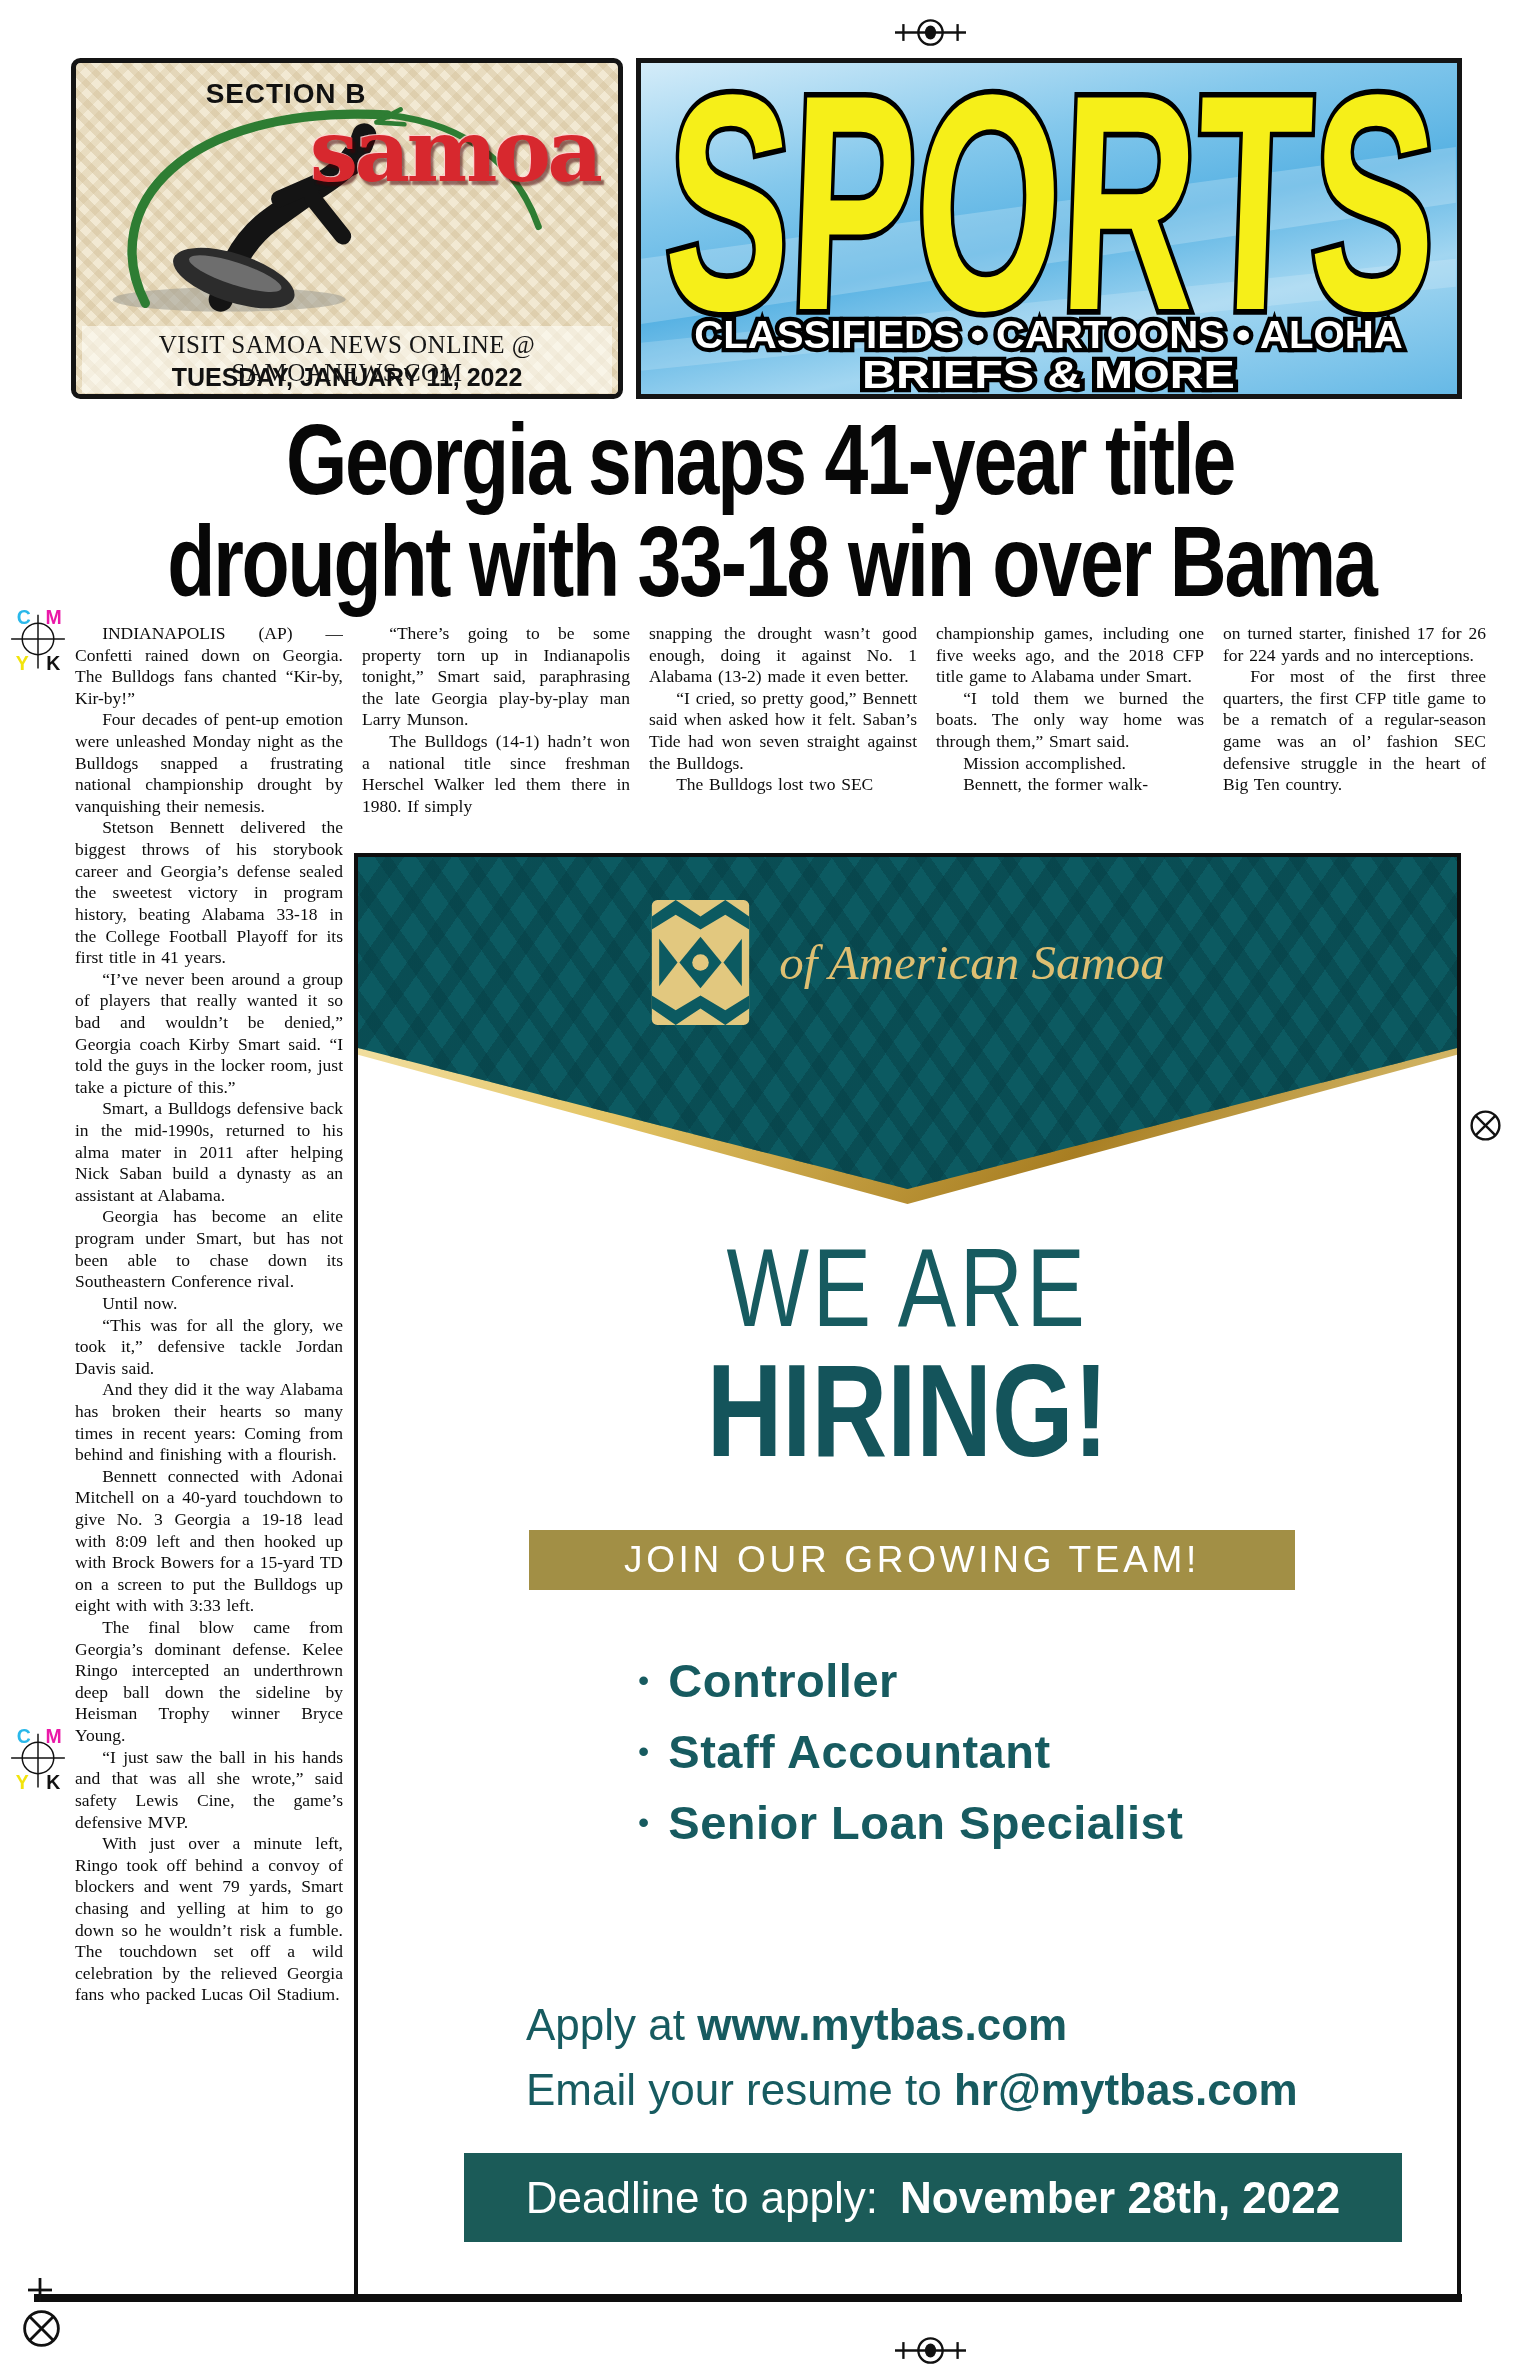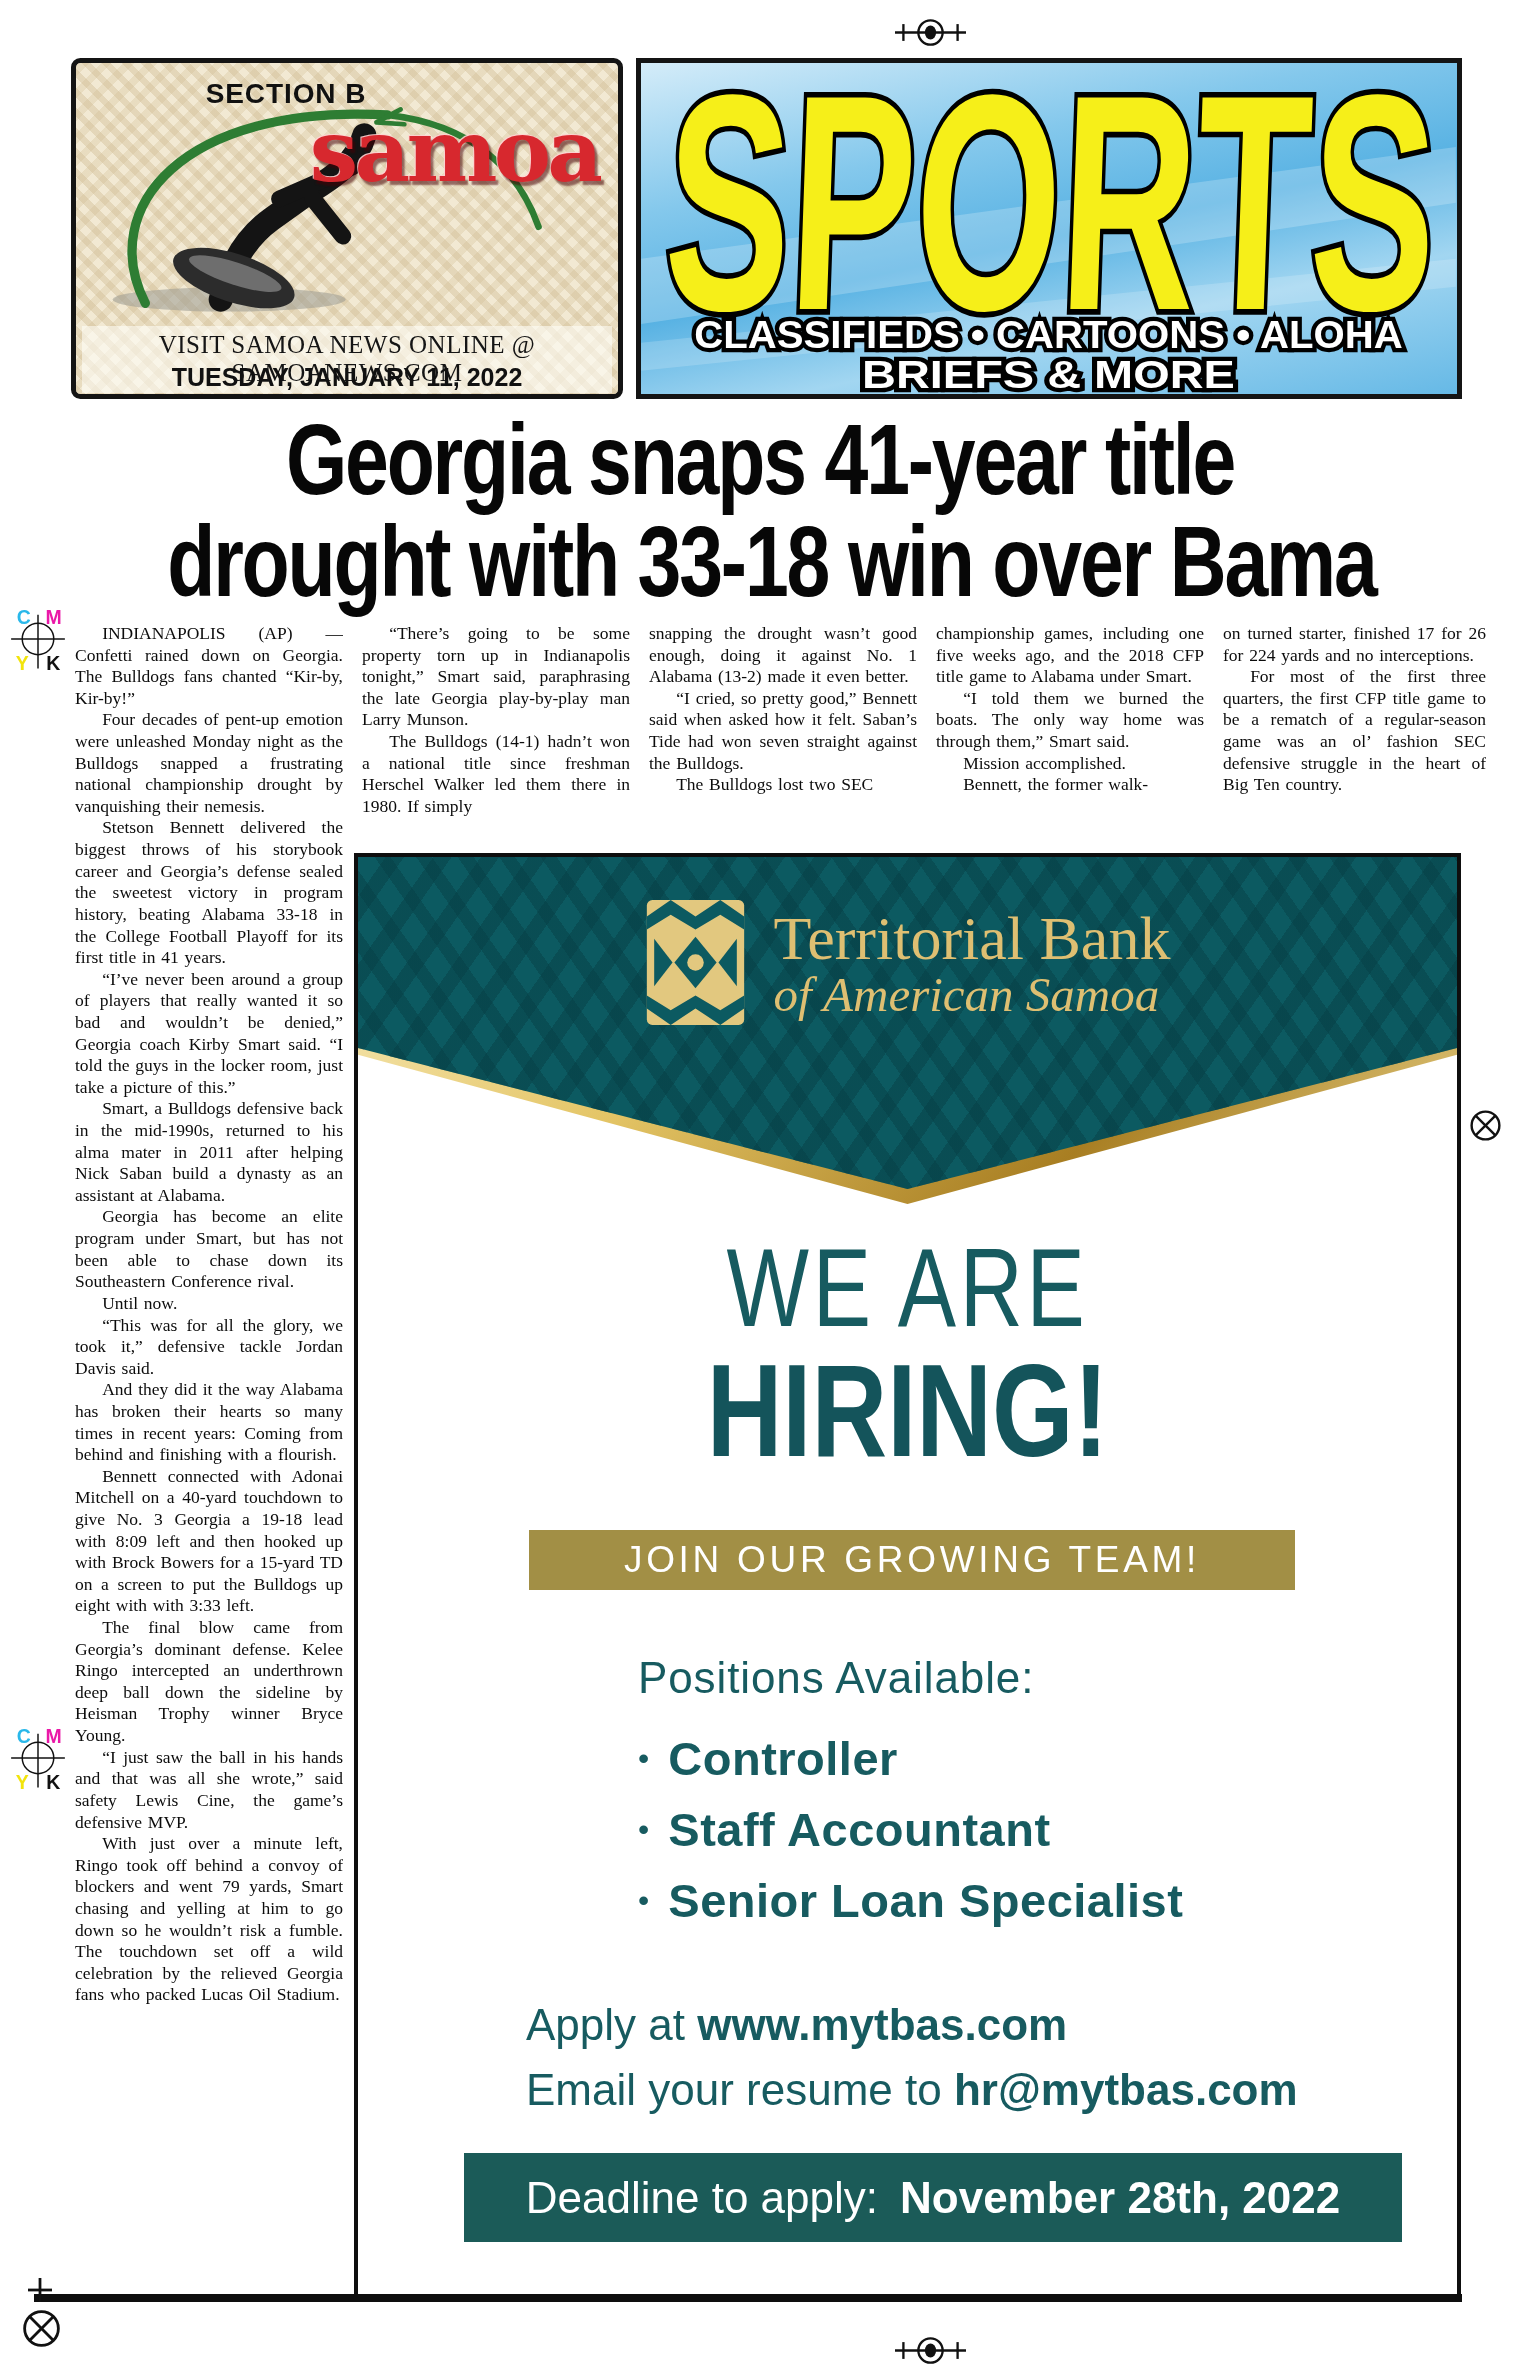--- a/index.html
+++ b/index.html
@@ -204,33 +204,31 @@
           <svg width="101" height="129" viewBox="0 0 110 140">
             <rect x="2" y="2" width="106" height="136" rx="6" fill="#e2c87f"></rect>
             <path d="M2 20 L28 2 L55 20 L82 2 L108 20 L108 34 L82 18 L55 34 L28 18 L2 34 Z" fill="#0c5a61"></path>
             <path d="M2 120 L28 138 L55 120 L82 138 L108 120 L108 106 L82 122 L55 106 L28 122 L2 106 Z" fill="#0c5a61"></path>
             <path d="M55 42 L78 70 L55 98 L32 70 Z" fill="#0c5a61"></path>
             <path d="M10 44 L30 70 L10 96 Z" fill="#0c5a61"></path>
             <path d="M100 44 L80 70 L100 96 Z" fill="#0c5a61"></path>
             <circle cx="55" cy="70" r="9" fill="#e2c87f"></circle>
           </svg>
           <div class="bank-name">
-            <div class="bank-line1">Territorial Bank</div>
             <div class="bank-line2">of American Samoa</div>
           </div>
         </div>
       </div>
 
       <div class="we-are">WE ARE</div>
       <div class="hiring">HIRING!</div>
 
       <div class="join-bar">JOIN OUR GROWING TEAM!</div>
 
       <div class="positions">
-        <div class="positions-title">Positions Available:</div>
         <div class="positions-list">
             <div>Controller</div>
             <div>Staff Accountant</div>
             <div>Senior Loan Specialist</div>
           </div>
       </div>
 
       <div class="apply-line">
         <span>Apply at </span><b>www.mytbas.com</b>
       </div>

